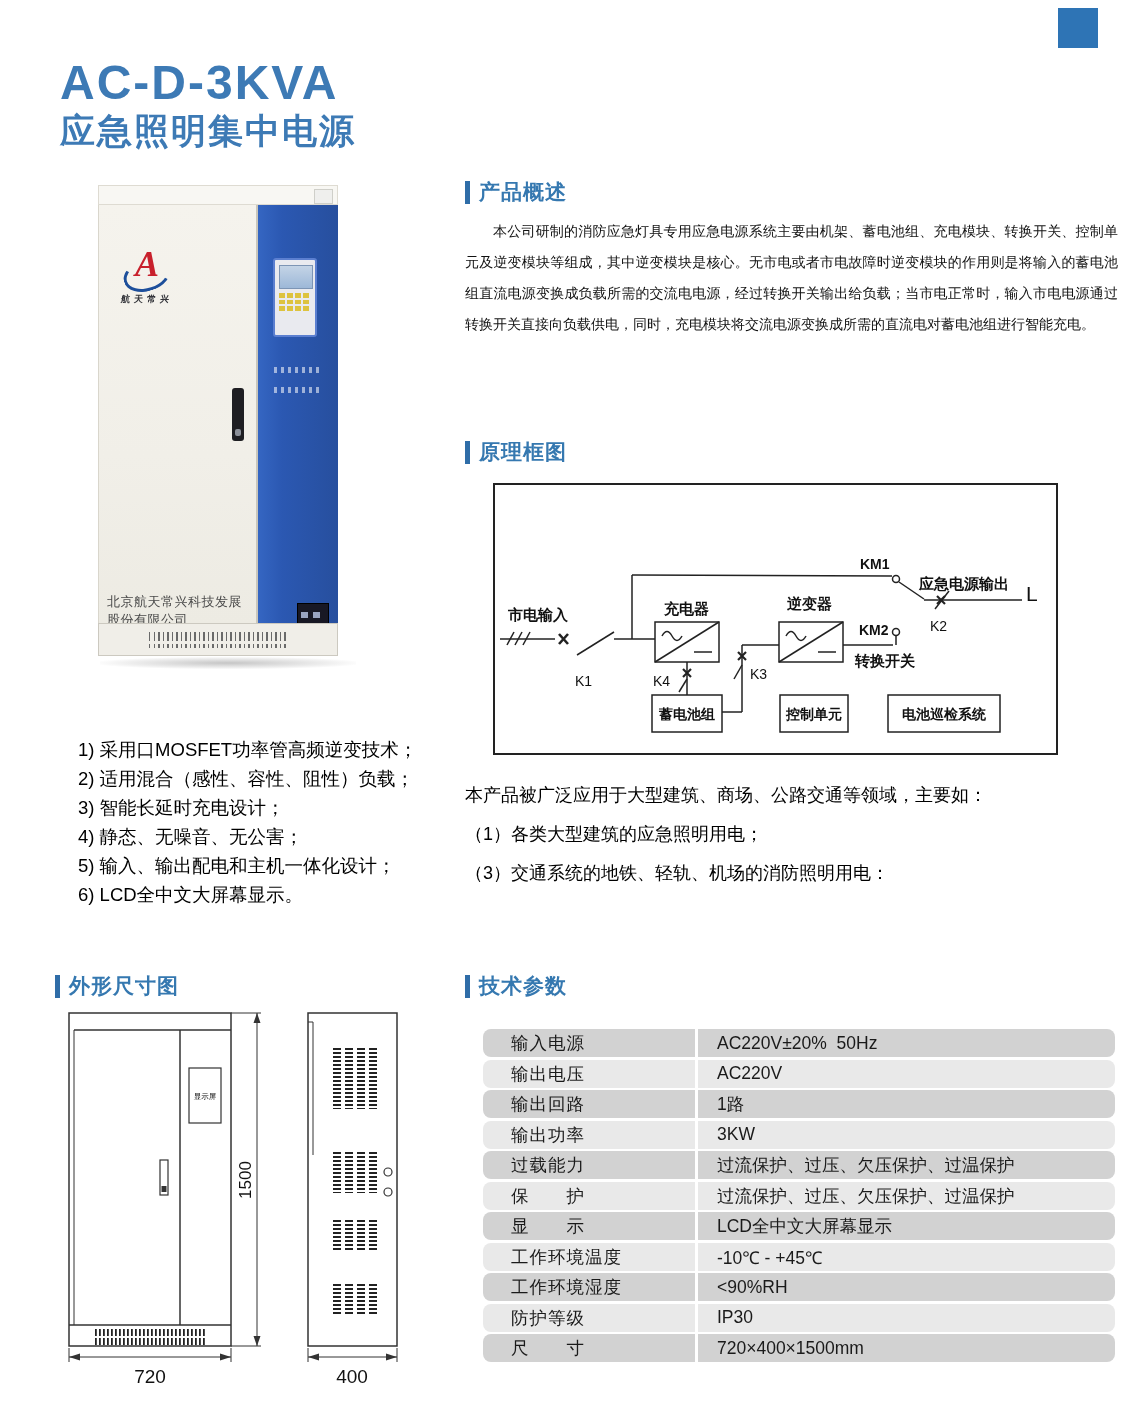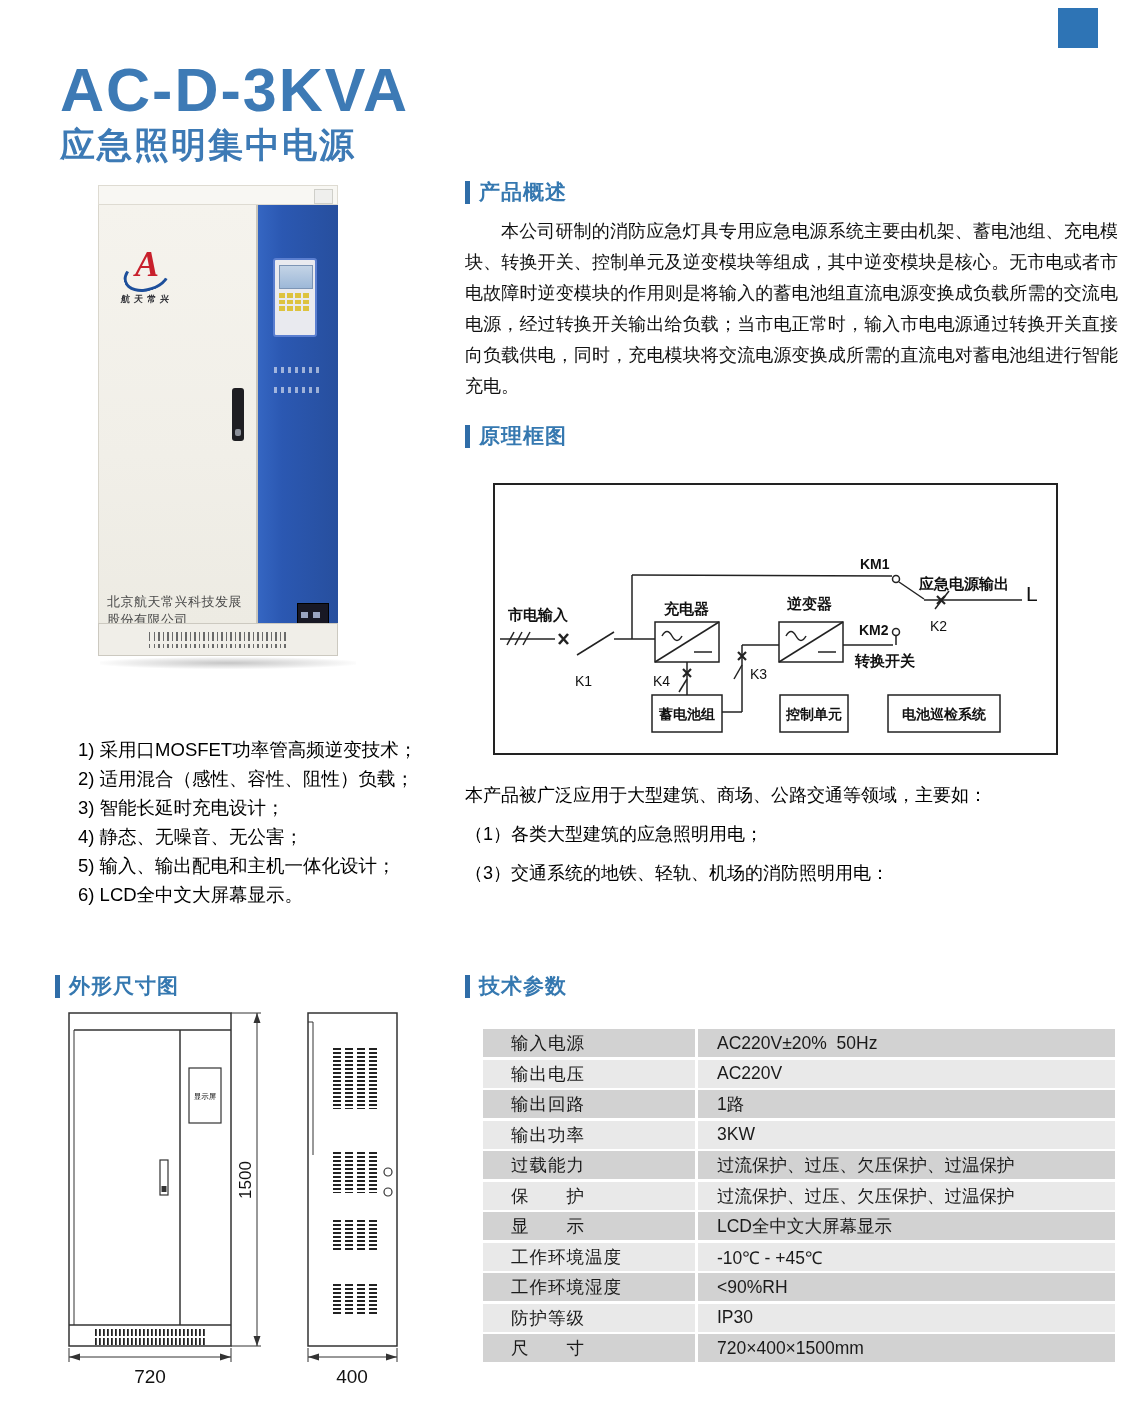--- a/index.html
+++ b/index.html
@@ -3,44 +3,44 @@
 <meta charset="utf-8">
 <style>
   html,body{margin:0;padding:0;}
   body{
     width:1123px;height:1409px;position:relative;background:#ffffff;
     font-family:"Liberation Sans", sans-serif;color:#1a1a1a;overflow:hidden;
   }
   .abs{position:absolute;}
 
   
-  .title-model{font-size:61px;font-weight:bold;color:#3d7ab5;letter-spacing:2px;line-height:1.05;}
+  .title-model{font-size:48px;font-weight:bold;color:#3d7ab5;letter-spacing:2px;line-height:1.05;}
   .title-product{font-size:35px;font-weight:bold;color:#3d7ab5;letter-spacing:2px;line-height:1.1;margin-top:4px;}
   .corner-square{width:40px;height:40px;background:#2e74b5;}
 
   
   .sec-head{display:flex;align-items:center;}
   .sec-head .bar{width:5px;height:23px;background:#2f6da8;margin-right:9px;}
   .sec-head .txt{font-size:21px;font-weight:bold;color:#3578b0;letter-spacing:1px;}
 
   
   .overview-body{
-    width:653px;font-size:18px;line-height:31px;text-align:justify;
+    width:653px;font-size:14px;line-height:31px;text-align:justify;
     text-indent:2em;color:#111;
   }
 
   
   .features div{font-size:18.5px;line-height:29px;color:#000;}
   .apps{width:658px;font-size:18px;color:#000;}
   .apps .intro{line-height:30px;}
   .apps .app-item{line-height:30px;margin-top:9px;}
 
   
   .spec-table{width:632px;}
-  .spec-row{display:flex;height:28px;margin-bottom:2.5px;align-items:center;position:relative;}
+  .spec-row{display:flex;height:28px;margin-bottom:2.5px;align-items:center;position:relative;border-radius:8px;}
   .spec-row:nth-child(odd){background:#d2d2d2;}
   .spec-row:nth-child(even){background:#e9e9e9;}
   .spec-row .divider{position:absolute;left:212px;top:0;width:3px;height:100%;background:#ffffff;}
   .spec-label{width:212px;padding-left:28px;box-sizing:border-box;font-size:17.5px;letter-spacing:1px;}
   .spec-value{flex:1;padding-left:22px;font-size:17.5px;white-space:pre;}
 
   
   .photo{width:356px;height:545px;background:#fff;}
   .cabinet{position:absolute;left:12px;top:3px;width:240px;height:471px;}
   .cab-top{position:absolute;left:0;top:0;width:240px;height:20px;background:#f8f7f3;border:1px solid #dedbd2;box-sizing:border-box;}
@@ -131,21 +131,21 @@
     <div class="cab-shadow"></div>
   </div>
 </div>
 
 <div class="abs sec-head" style="left:465px;top:178px;">
   <span class="bar"></span>
   <span class="txt">产品概述</span>
 </div>
 <div class="abs overview-body" style="left:465px;top:216px;">本公司研制的消防应急灯具专用应急电源系统主要由机架、蓄电池组、充电模块、转换开关、控制单元及逆变模块等组成，其中逆变模块是核心。无市电或者市电故障时逆变模块的作用则是将输入的蓄电池组直流电源变换成负载所需的交流电电源，经过转换开关输出给负载；当市电正常时，输入市电电源通过转换开关直接向负载供电，同时，充电模块将交流电源变换成所需的直流电对蓄电池组进行智能充电。</div>
 
-<div class="abs sec-head" style="left:465px;top:422px;">
+<div class="abs sec-head" style="left:465px;top:438px;">
   <span class="bar"></span>
   <span class="txt">原理框图</span>
 </div>
 
 <svg class="abs" style="left:493px;top:483px;" width="565" height="272" viewBox="0 0 565 272">
   <rect x="1" y="1" width="563" height="270" fill="none" stroke="#222" stroke-width="2"></rect>
 
   <g stroke="#222" stroke-width="1.5" fill="none">
     <line x1="7" y1="156" x2="62" y2="156"></line>
     <line x1="14" y1="162" x2="21" y2="149"></line>

